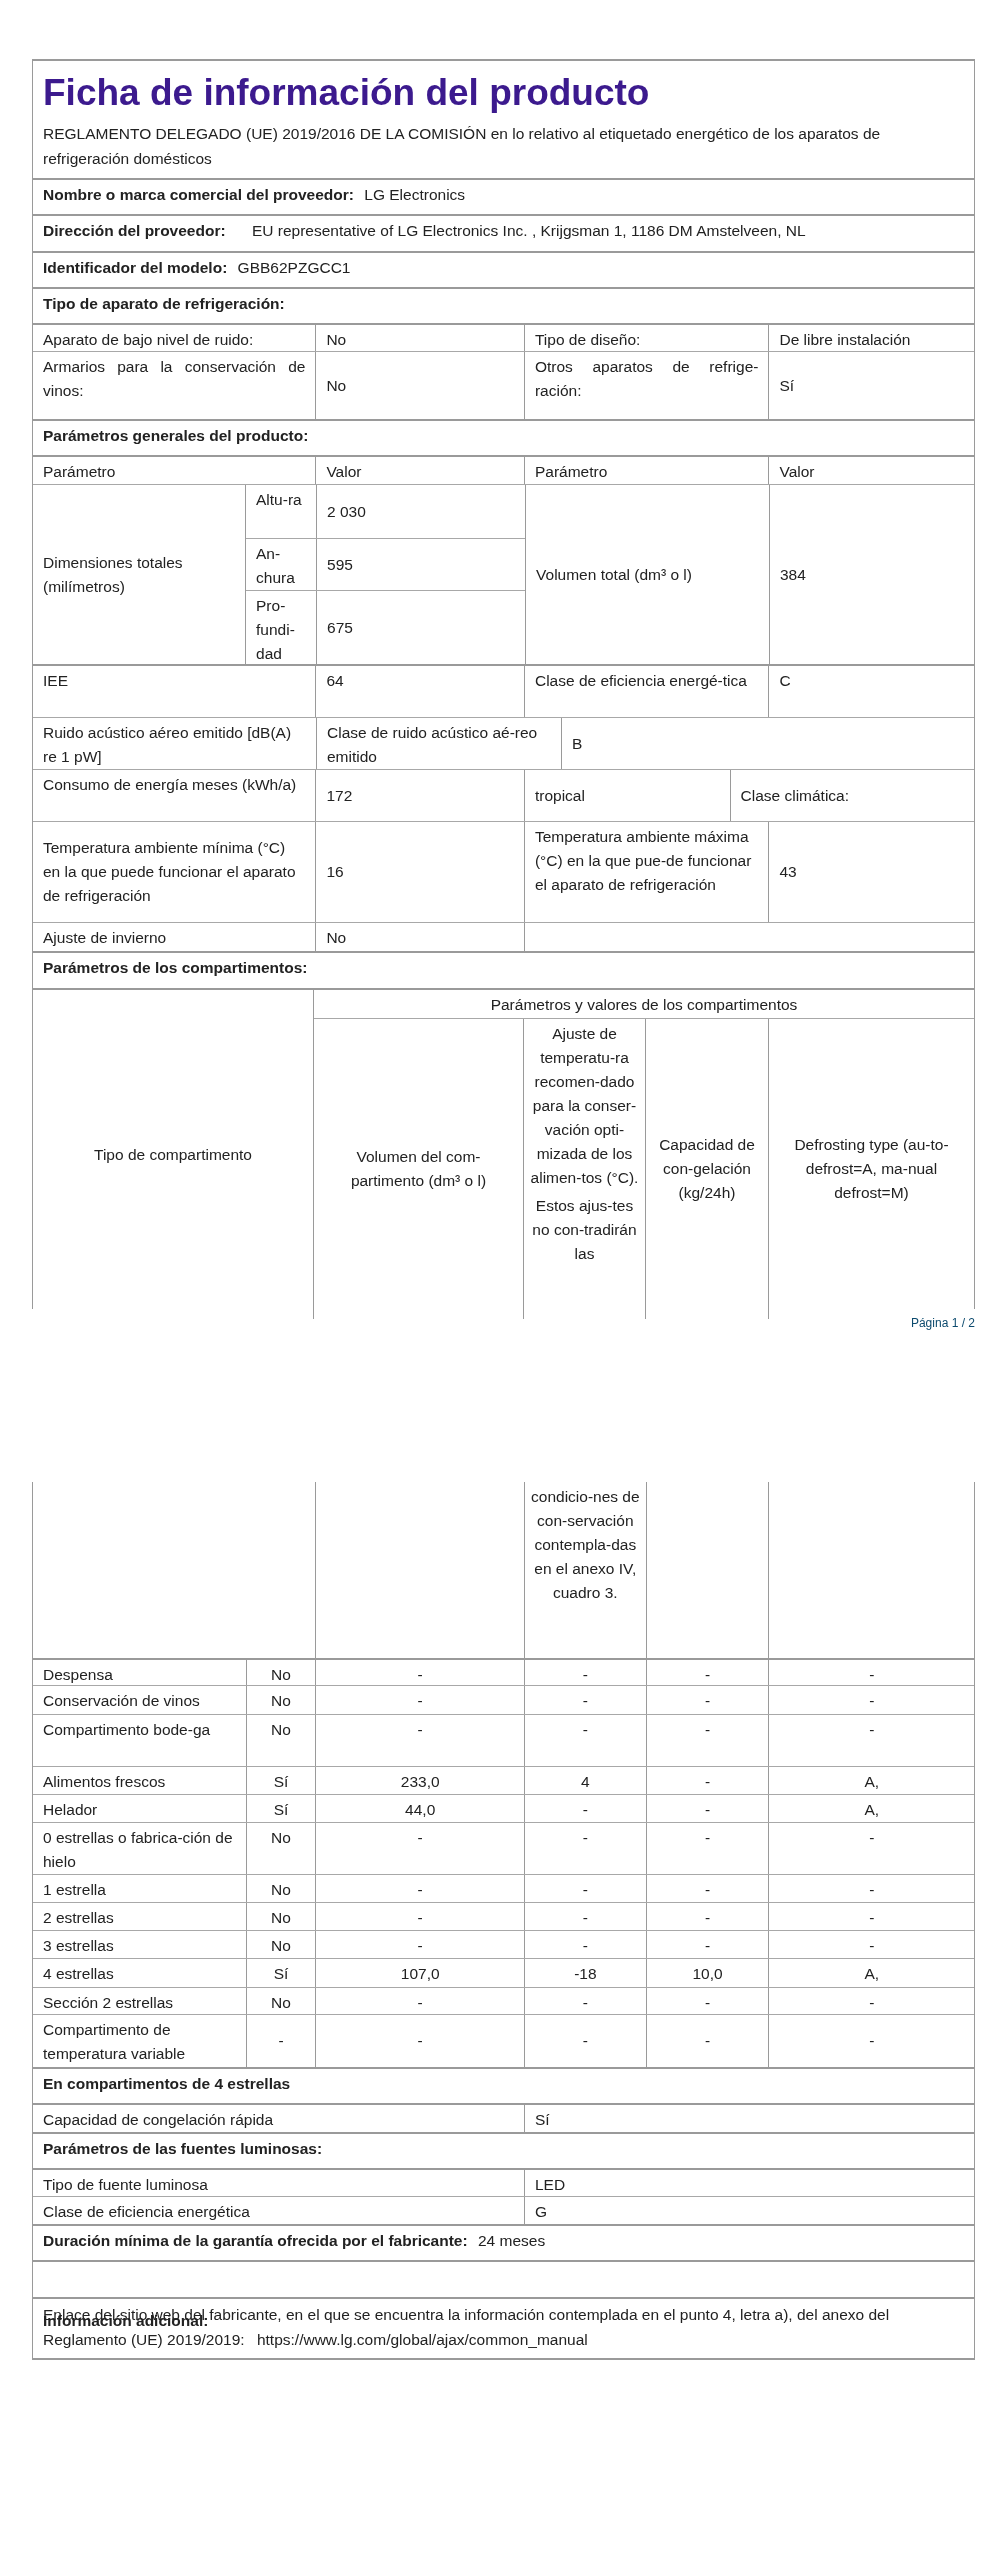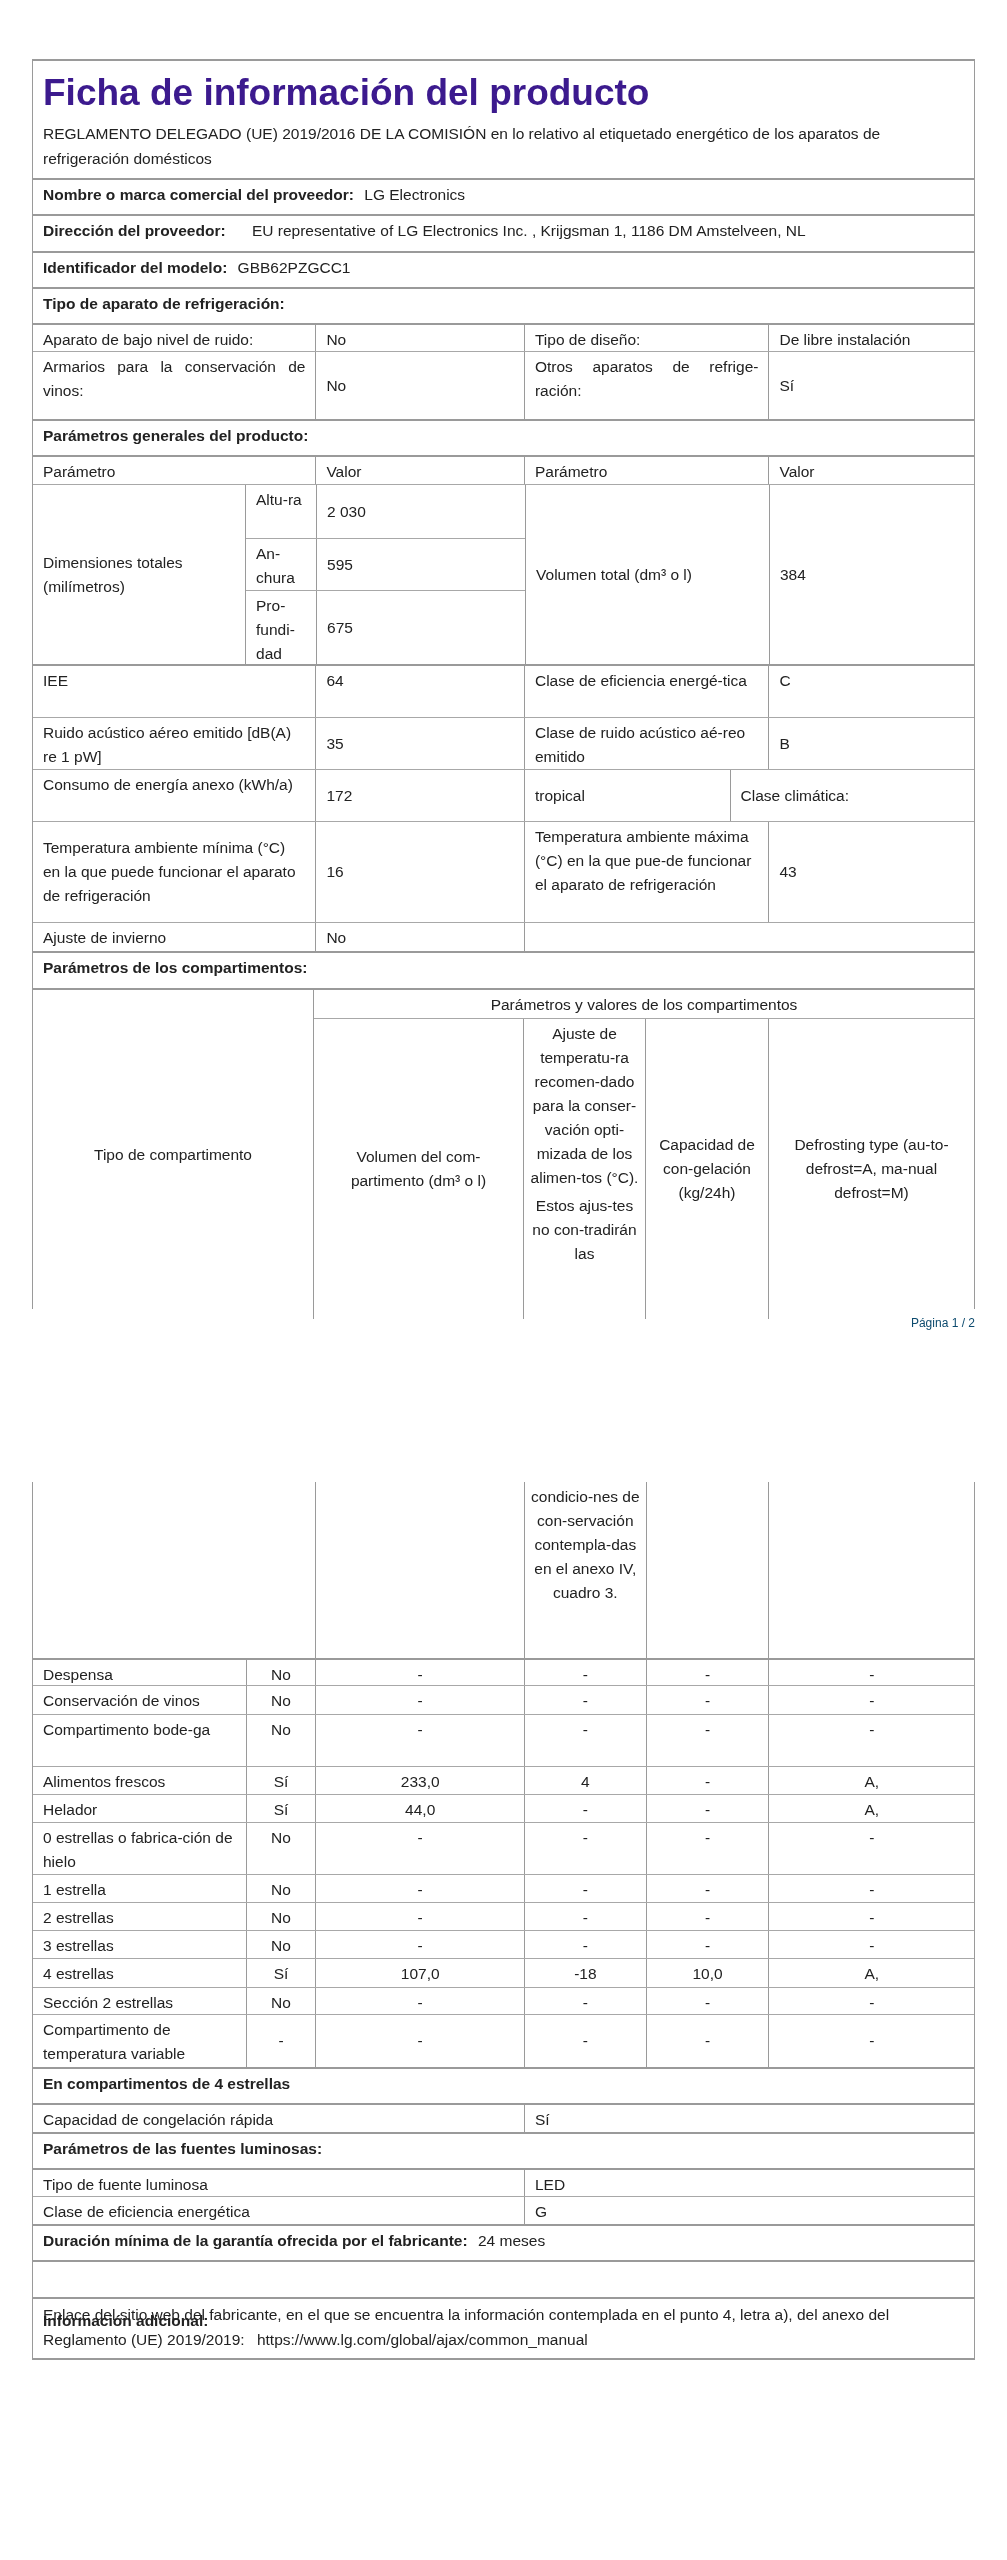--- a/index.html
+++ b/index.html
@@ -103,26 +103,25 @@
   </div>
 
   <div class="row" style="height:53px;">
     <div class="cell w1">IEE</div>
     <div class="cell w2">64</div>
     <div class="cell w3">Clase de eficiencia energé-tica</div>
     <div class="cell w4">C</div>
   </div>
   <div class="row thin" style="height:52px;">
     <div class="cell w1">Ruido acústico aéreo emitido [dB(A) re 1 pW]</div>
-    <div class="cell w2 vcenter">35</div>
     <div class="cell w3">Clase de ruido acústico aé-reo emitido</div>
     <div class="cell w4 vcenter">B</div>
   </div>
   <div class="row thin" style="height:52px;">
-    <div class="cell w1">Consumo de energía anexo (kWh/a)</div>
+    <div class="cell w1">Consumo de energía meses (kWh/a)</div>
     <div class="cell w2 vcenter">172</div>
     <div class="cell w4 vcenter">tropical</div>
     <div class="cell w3 vcenter">Clase climática:</div>
   </div>
   <div class="row thin" style="height:101px;">
     <div class="cell w1 vcenter">Temperatura ambiente mínima (°C) en la que puede funcionar el aparato de refrigeración</div>
     <div class="cell w2 vcenter">16</div>
     <div class="cell w3">Temperatura ambiente máxima (°C) en la que pue-de funcionar el aparato de refrigeración</div>
     <div class="cell w4 vcenter">43</div>
   </div>

